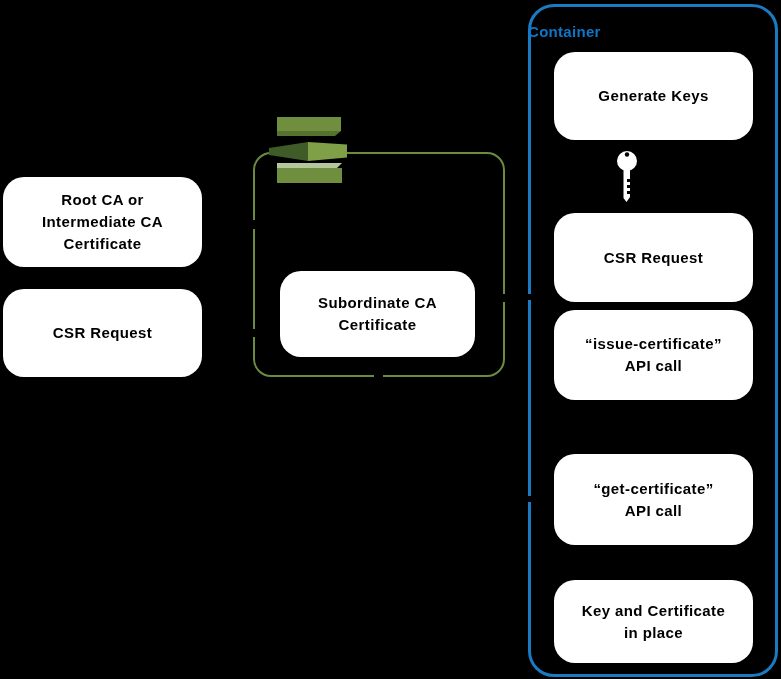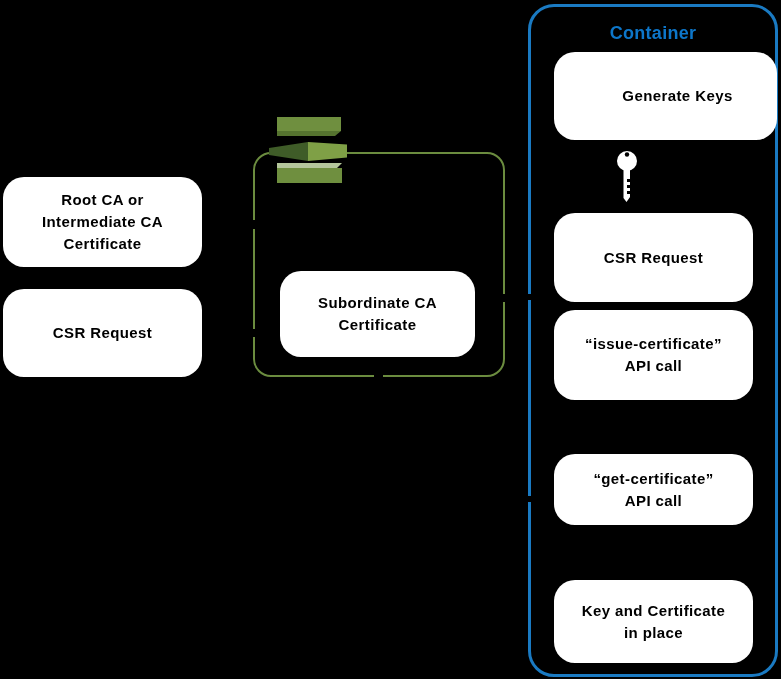--- a/index.html
+++ b/index.html
@@ -17,22 +17,22 @@
   }
   .group-frame-green{
     position:absolute;left:253px;top:152px;width:252px;height:225px;
     border:2px solid #6b8c3f;border-radius:18px;box-sizing:border-box;background:transparent;
   }
   .container-frame{
     position:absolute;left:528px;top:4px;width:250px;height:673px;
     border:3px solid #1a7ac2;border-radius:26px;box-sizing:border-box;background:transparent;
   }
   .container-title{
-    position:absolute;left:528px;top:23px;width:250px;text-align:center;
-    color:#0d76c9;font-weight:700;font-size:18px;letter-spacing:.3px;
+    position:absolute;left:528px;top:23px;width:250px;text-align:left;
+    color:#0d76c9;font-weight:700;font-size:15px;letter-spacing:.3px;
   }
   .icon-wrap{position:absolute;line-height:0;}
   .notch{position:absolute;background:#000000;}
 </style>
 </head>
 <body>
 
 <div class="stage">
 
   <div class="flow-box" style="left:3px;top:177px;width:199px;height:90px;">
@@ -58,42 +58,42 @@
       <polygon points="2,38 41,32 41,51 2,45" fill="#3f5c28"></polygon>
       <polygon points="41,32 80,34.5 80,47.5 41,51" fill="#7fa046"></polygon>
       <polygon points="10,53 75,53 70,58 10,58" fill="#b5c79c"></polygon>
       <rect x="10" y="58" width="65" height="15" fill="#6f8f3f"></rect>
     </svg>
   </div>
 
   <div class="container-frame"></div>
   <div class="container-title">Container</div>
 
-  <div class="flow-box" style="left:554px;top:52px;width:199px;height:88px;padding-left:24px;">
+  <div class="flow-box" style="left:554px;top:52px;width:199px;height:88px;">
     <span class="box-label">Generate Keys</span>
   </div>
 
   <div class="icon-wrap" style="left:612px;top:148px;">
     <svg width="30" height="56" viewBox="0 0 30 56" xmlns="http://www.w3.org/2000/svg">
       <circle cx="15" cy="13" r="10" fill="#ffffff"></circle>
       <circle cx="15" cy="6.5" r="2.2" fill="#000000"></circle>
       <path d="M11.5,21 L11.5,50 L14.5,54 L18,49 L18,46 L15,46 L15,43 L18,43 L18,40 L15,40 L15,37 L18,37 L18,34 L15,34 L15,31 L18,31 L18,21 Z" fill="#ffffff"></path>
     </svg>
   </div>
 
   <div class="flow-box" style="left:554px;top:213px;width:199px;height:89px;">
     <span class="box-label">CSR Request</span>
   </div>
 
   <div class="flow-box" style="left:554px;top:310px;width:199px;height:90px;">
     <span class="box-label">“issue-certificate”
 API call</span>
   </div>
 
-  <div class="flow-box" style="left:554px;top:454px;width:199px;height:71px;">
+  <div class="flow-box" style="left:554px;top:454px;width:199px;height:91px;">
     <span class="box-label">“get-certificate”
 API call</span>
   </div>
 
   <div class="flow-box" style="left:554px;top:580px;width:199px;height:83px;">
     <span class="box-label">Key and Certificate
 in place</span>
   </div>
 
   <div class="notch" style="left:247px;top:220px;width:8px;height:9px;"></div>

